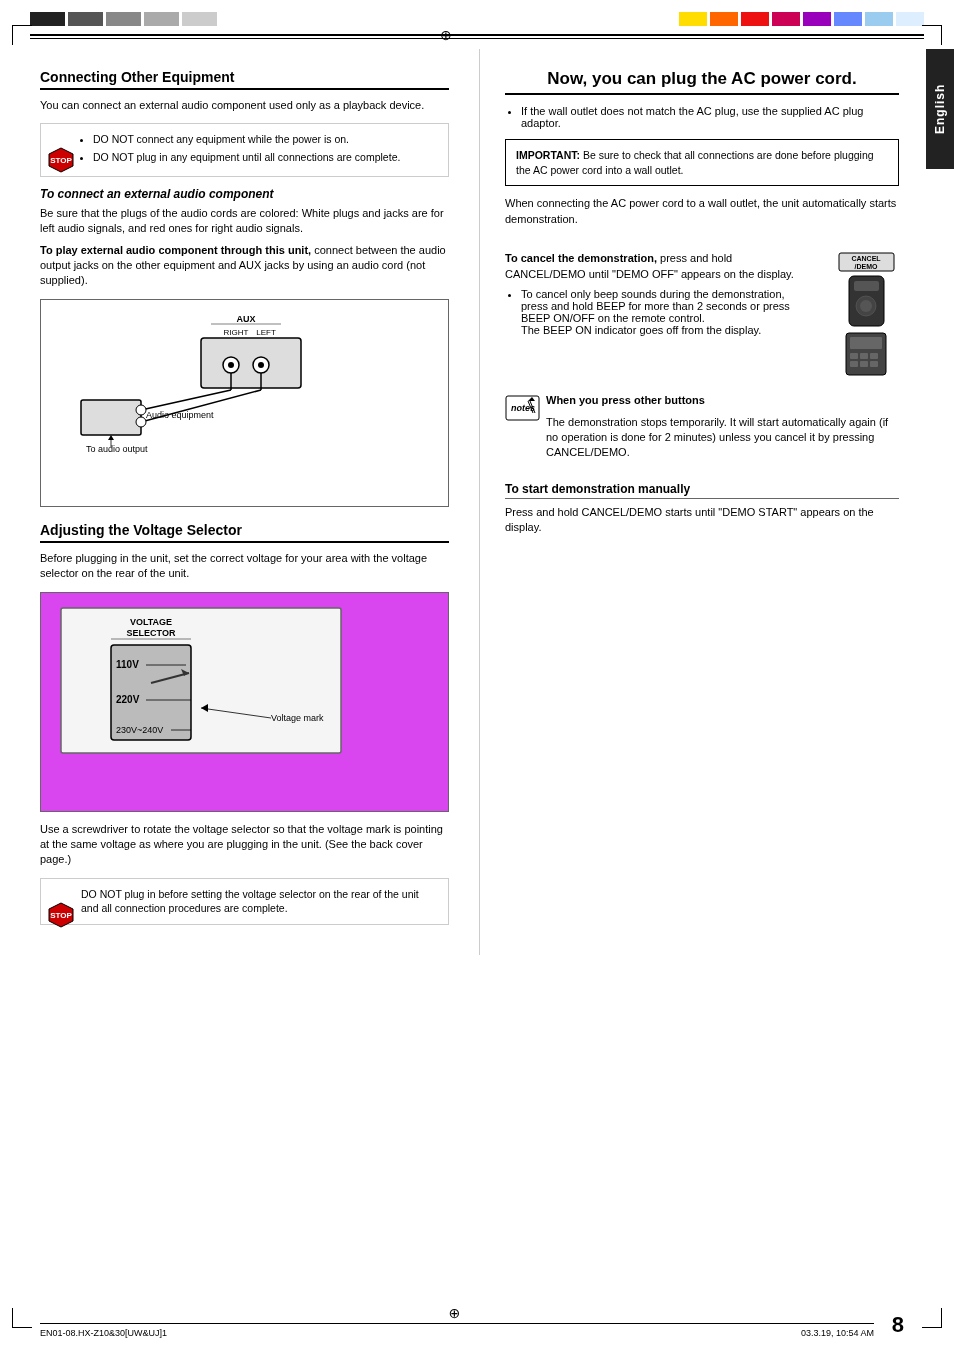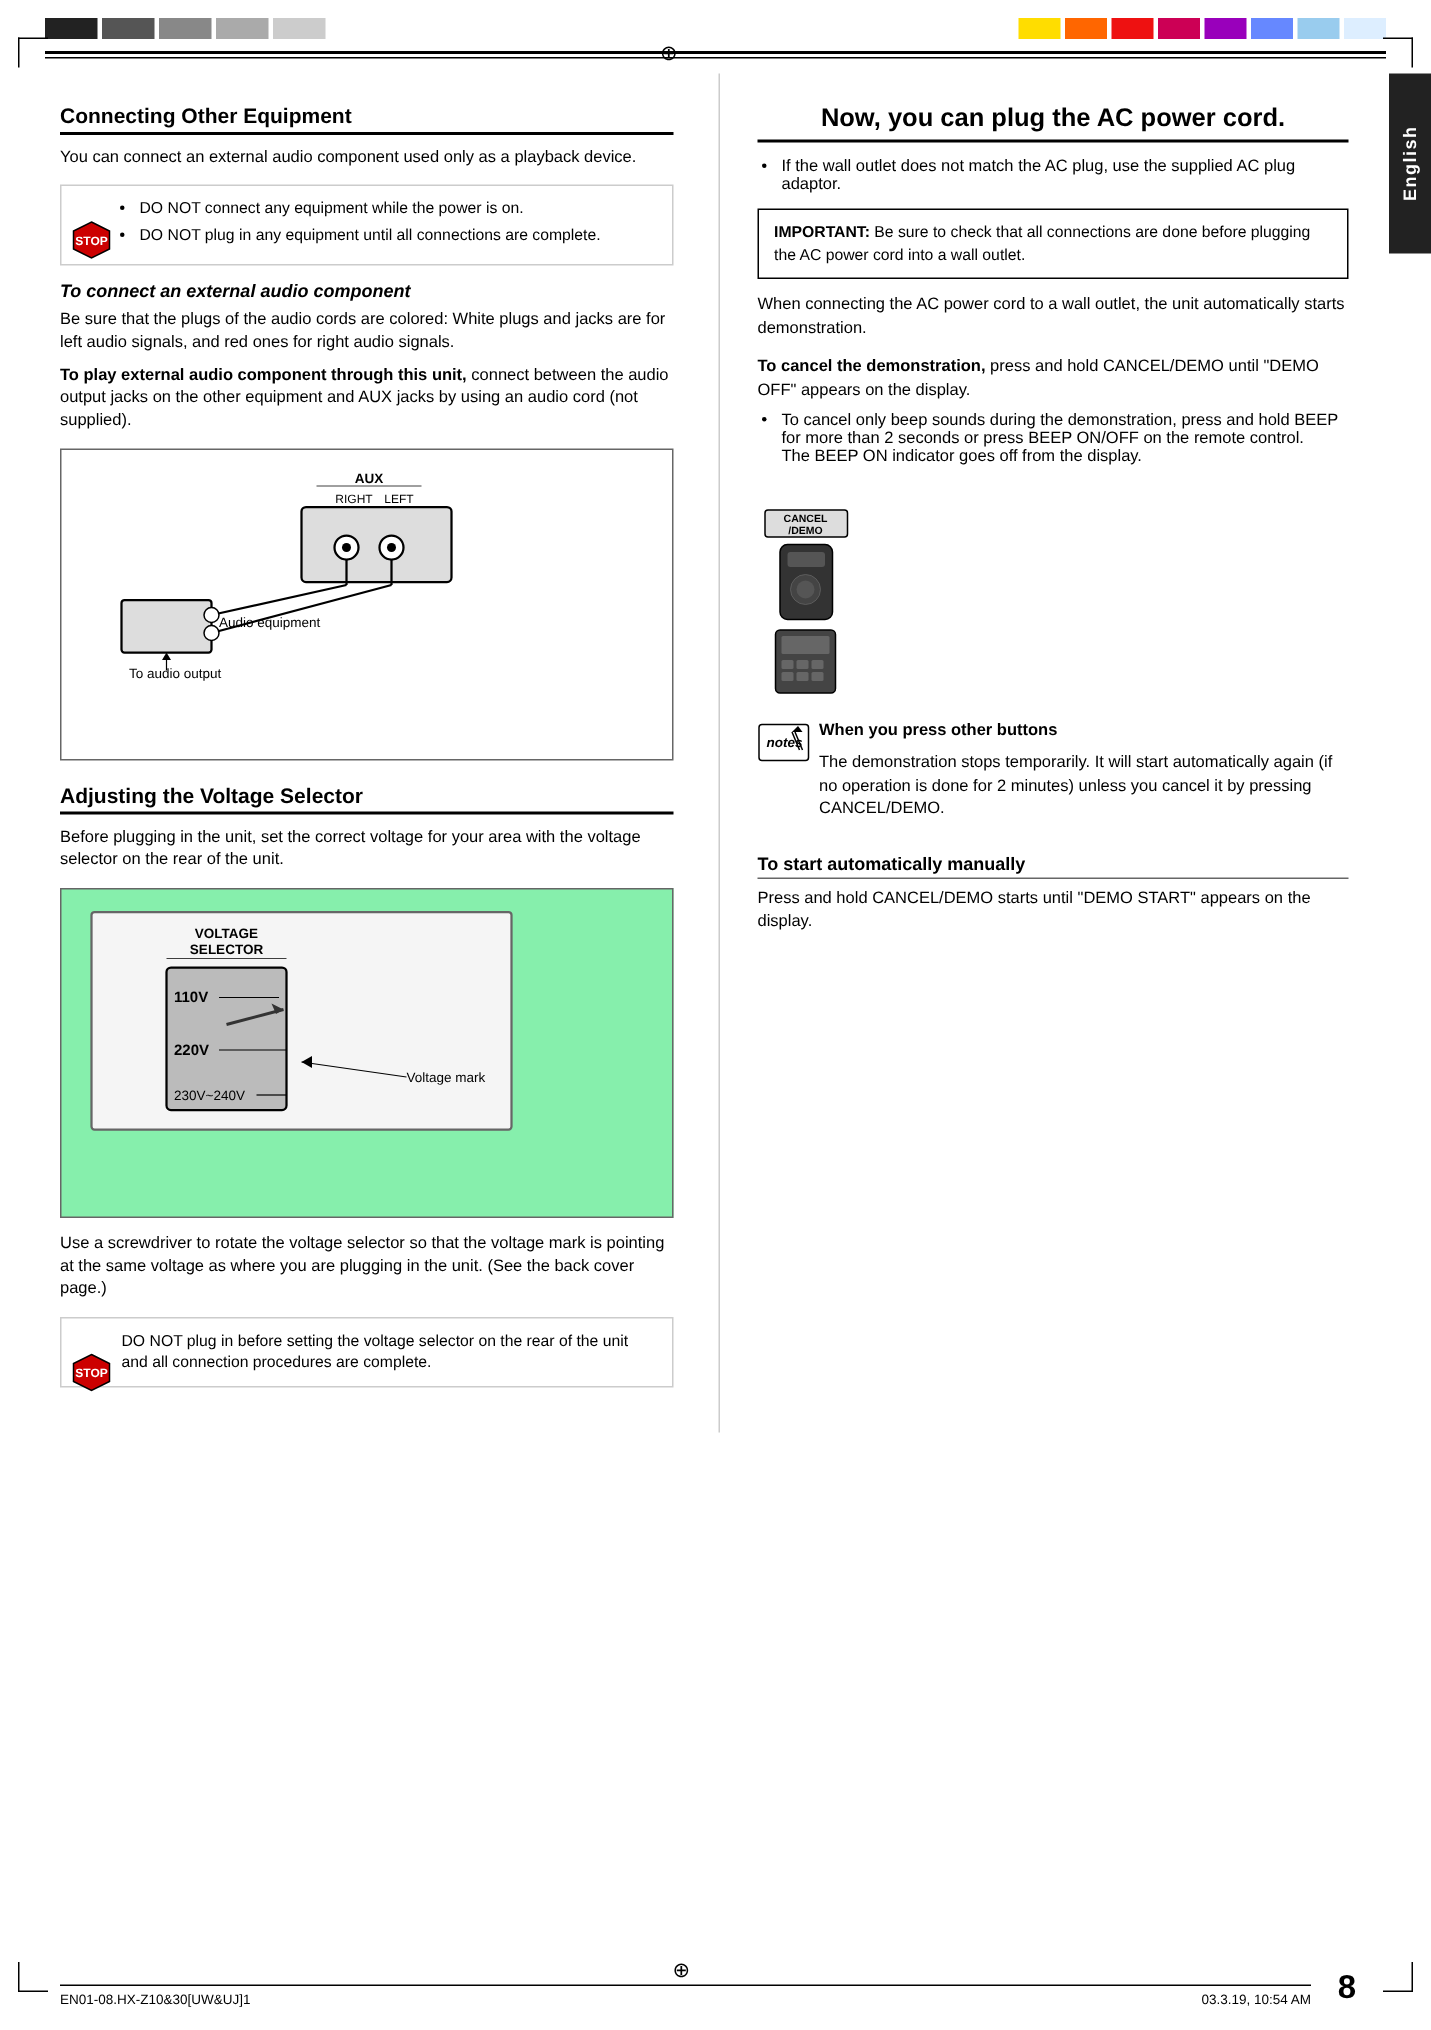--- a/index.html
+++ b/index.html
@@ -109,21 +109,21 @@
       height: 208px;
     }
 
     
     .voltage-diagram {
       border: 1px solid #666;
       margin: 10px 0;
       padding: 10px;
       position: relative;
       height: 220px;
-      background: #86efac;
+      background: #d946ef;
     }
 
     .bold-text { font-weight: bold; }
 
     .page-number {
       font-size: 22px;
       font-weight: bold;
       position: absolute;
       right: 50px;
       bottom: 15px;
@@ -319,21 +319,21 @@
     </ul>
 
     <div class="important-box" style="margin-right:35px;">
       <span class="bold-text">IMPORTANT:</span>
       <span>Be sure to check that all connections are done before plugging the AC power cord into a wall outlet.</span>
     </div>
 
 
     <p style="margin-right:35px;">When connecting the AC power cord to a wall outlet, the unit automatically starts demonstration.</p>
 
-    <div style="display:flex; margin-top:10px; gap:28px; margin-right:35px;flex-direction:column;">
+    <div style="display:flex; margin-top:24px; gap:28px; margin-right:35px;">
       <div style="flex:1;">
         <p>
           <span class="bold-text">To cancel the demonstration,</span>
           <span>press and hold CANCEL/DEMO until "DEMO OFF" appears on the display.</span>
         </p>
         <ul style="padding-left:16px; margin-top:6px;">
           <li>
             <span>To cancel only beep sounds during the demonstration, press and hold BEEP for more than 2 seconds or press BEEP ON/OFF on the remote control.</span><br>
             <span>The BEEP ON indicator goes off from the display.</span>
           </li>
@@ -374,21 +374,21 @@
           <line x1="23" y1="8" x2="28" y2="20" stroke="#000" stroke-width="1"></line>
           <polygon points="23,8 30,8 27,4" fill="#000"></polygon>
         </svg>
       </div>
       <div>
         <p style="font-weight:bold;">When you press other buttons</p>
         <p>The demonstration stops temporarily. It will start automatically again (if no operation is done for 2 minutes) unless you cancel it by pressing CANCEL/DEMO.</p>
       </div>
     </div>
 
-    <h3 class="sub-title" style="margin-top:15px; margin-right:35px; font-style:normal; font-size:12px; border-bottom:1px solid #666; padding-bottom:2px;">To start automatically manually</h3>
+    <h3 class="sub-title" style="margin-top:15px; margin-right:35px; font-style:normal; font-size:12px; border-bottom:1px solid #666; padding-bottom:2px;">To start demonstration manually</h3>
     <p style="margin-right:35px; margin-top:6px;">Press and hold CANCEL/DEMO starts until "DEMO START" appears on the display.</p>
 
   </div>
 
 </div>
 
 <div style="position:absolute; bottom:32px; left:47%; font-size:14px;">⊕</div>
 
 <div class="page-number">8</div>
 

